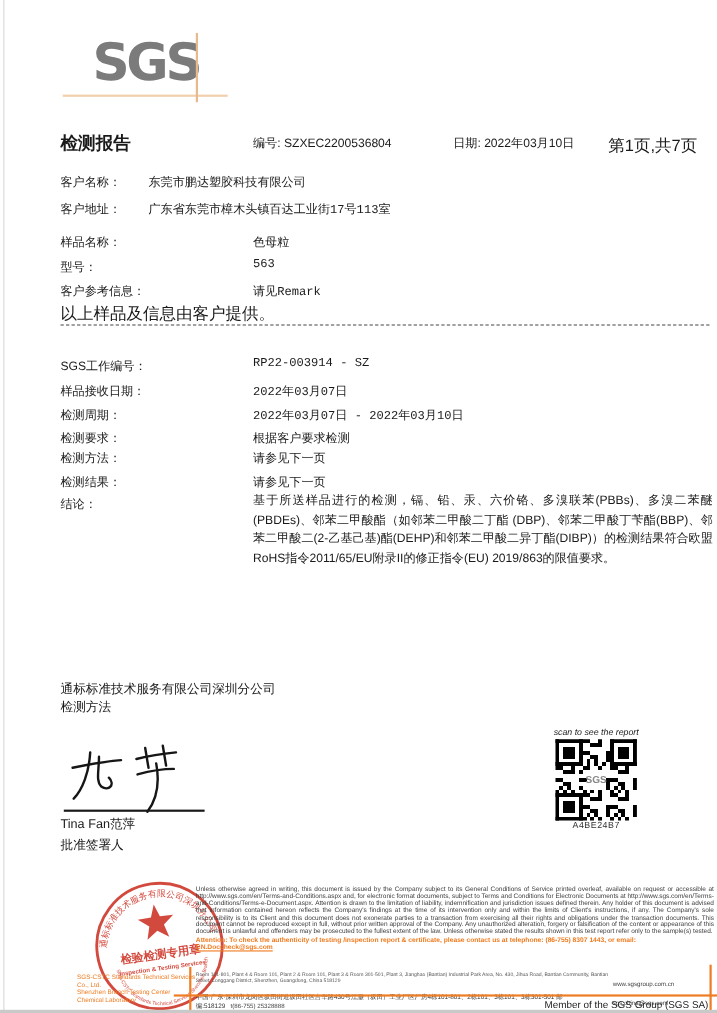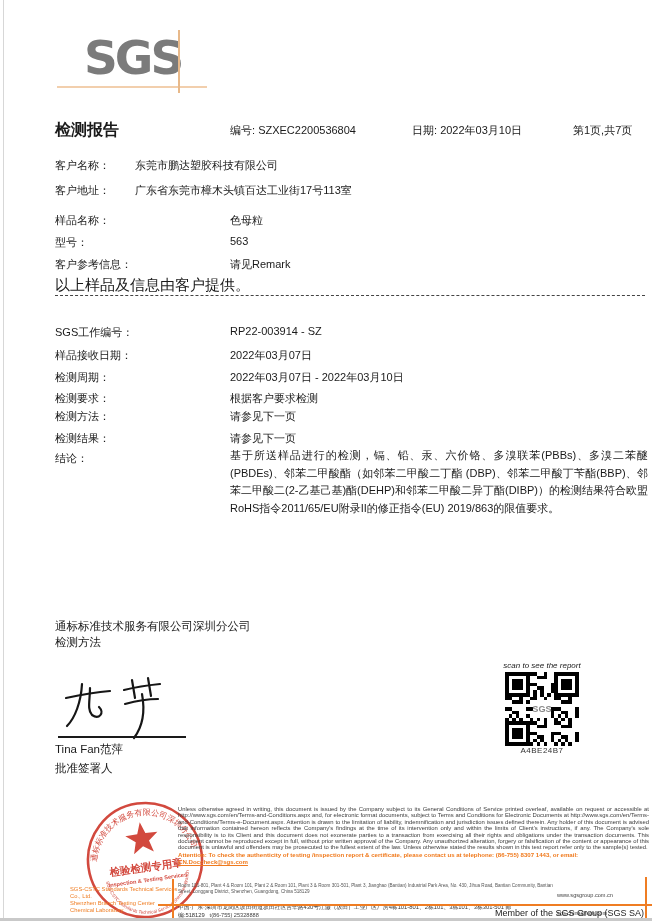--- a/index.html
+++ b/index.html
@@ -15,25 +15,25 @@
   
   .logo { position:absolute; left:84px; top:30px; font-family:"DejaVu Sans",sans-serif;
           font-weight:bold; font-size:47px; letter-spacing:-3px; color:#7b7b7b; }
   .reg-h1 { position:absolute; left:57px; top:86px; width:150px; height:2px; background:#f2cfad; }
   .reg-v1 { position:absolute; left:178px; top:30px; width:2px; height:63px; background:#e8b98a; }
 
   .title-row { position:absolute; left:0; top:120px; width:652px; height:20px; }
   .doc-title { position:absolute; left:55px; top:0; font-size:16px; font-weight:bold; }
   .report-no { position:absolute; left:230px; top:3px; font-size:11px; }
   .report-date { position:absolute; left:412px; top:3px; font-size:11px; }
-  .page-info { position:absolute; left:553px; top:3px; font-size:11px;margin-left:20px; }
+  .page-info { position:absolute; left:553px; top:3px; font-size:15px; }
 
   .frow { position:absolute; font-size:11px; }
   .frow .lab { position:absolute; left:55px; top:0; white-space:nowrap; }
-  .frow .val { position:absolute; top:0; white-space:nowrap; }
+  .frow .val { position:absolute; top:0; white-space:nowrap;font-family:Liberation Mono, monospace; }
   .val-near { left:135px; }
   .val-far { left:230px; }
 
   .note { position:absolute; left:55px; top:276px; font-size:15px; }
   .dashline { position:absolute; left:55px; top:295px; width:590px; border-top:1.4px dashed #444; }
 
   .conclusion-label { position:absolute; left:55px; top:451px; font-size:11px; }
   .conclusion-text { position:absolute; left:230px; top:447px; width:418px; font-size:11px;
                      line-height:17.6px; text-align:justify; }
 

